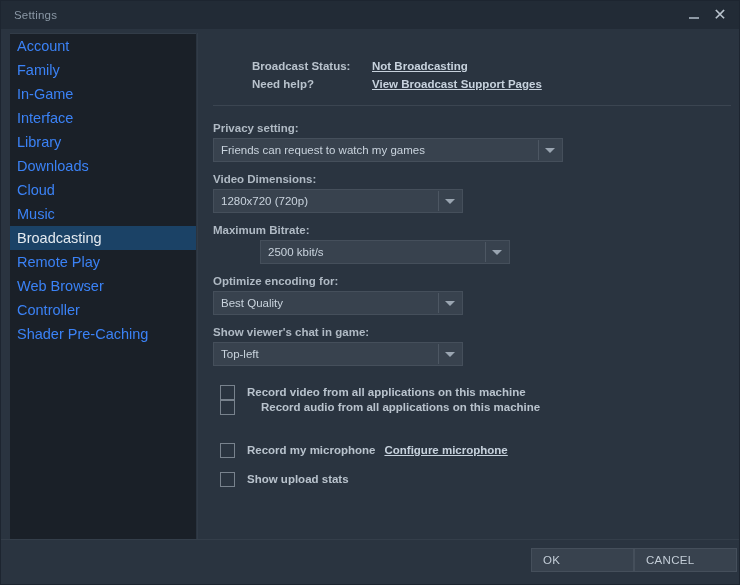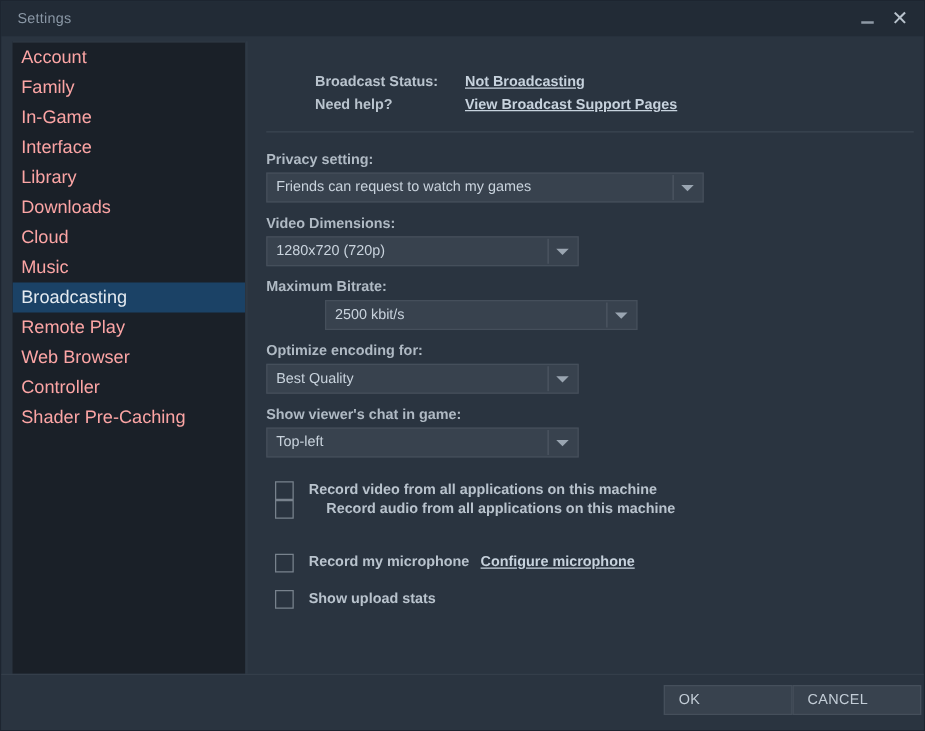--- a/index.html
+++ b/index.html
@@ -91,21 +91,21 @@
     background: #1a2028;
     border-top: 1px solid #323c48;
     box-sizing: border-box;
     overflow: hidden;
   }
   .nav-item {
     height: 24px;
     line-height: 24px;
     padding-left: 7px;
     font-size: 14.5px;
-    color: #fca5a5;
+    color: #3b82f6;
     white-space: nowrap;
   }
   .nav-item.selected {
     background: #1b4266;
     color: #e4eaf0;
   }
   #sidebar-divider {
     position: absolute;
     left: 196px;
     top: 4px;

